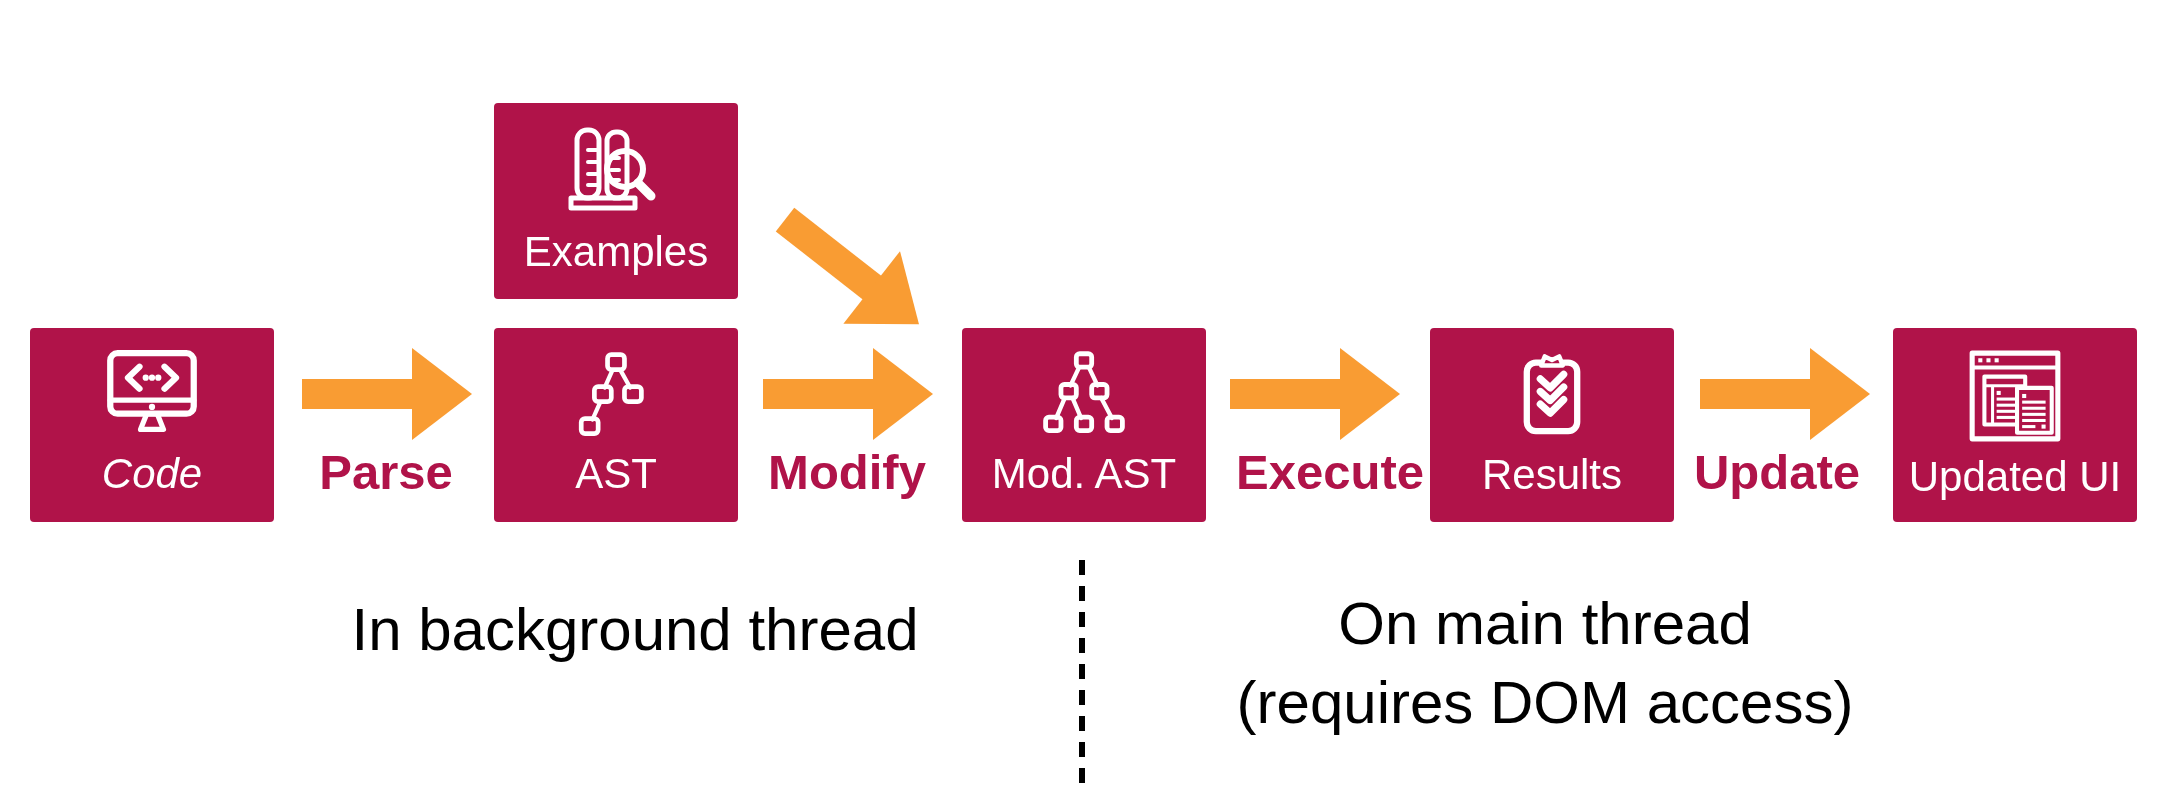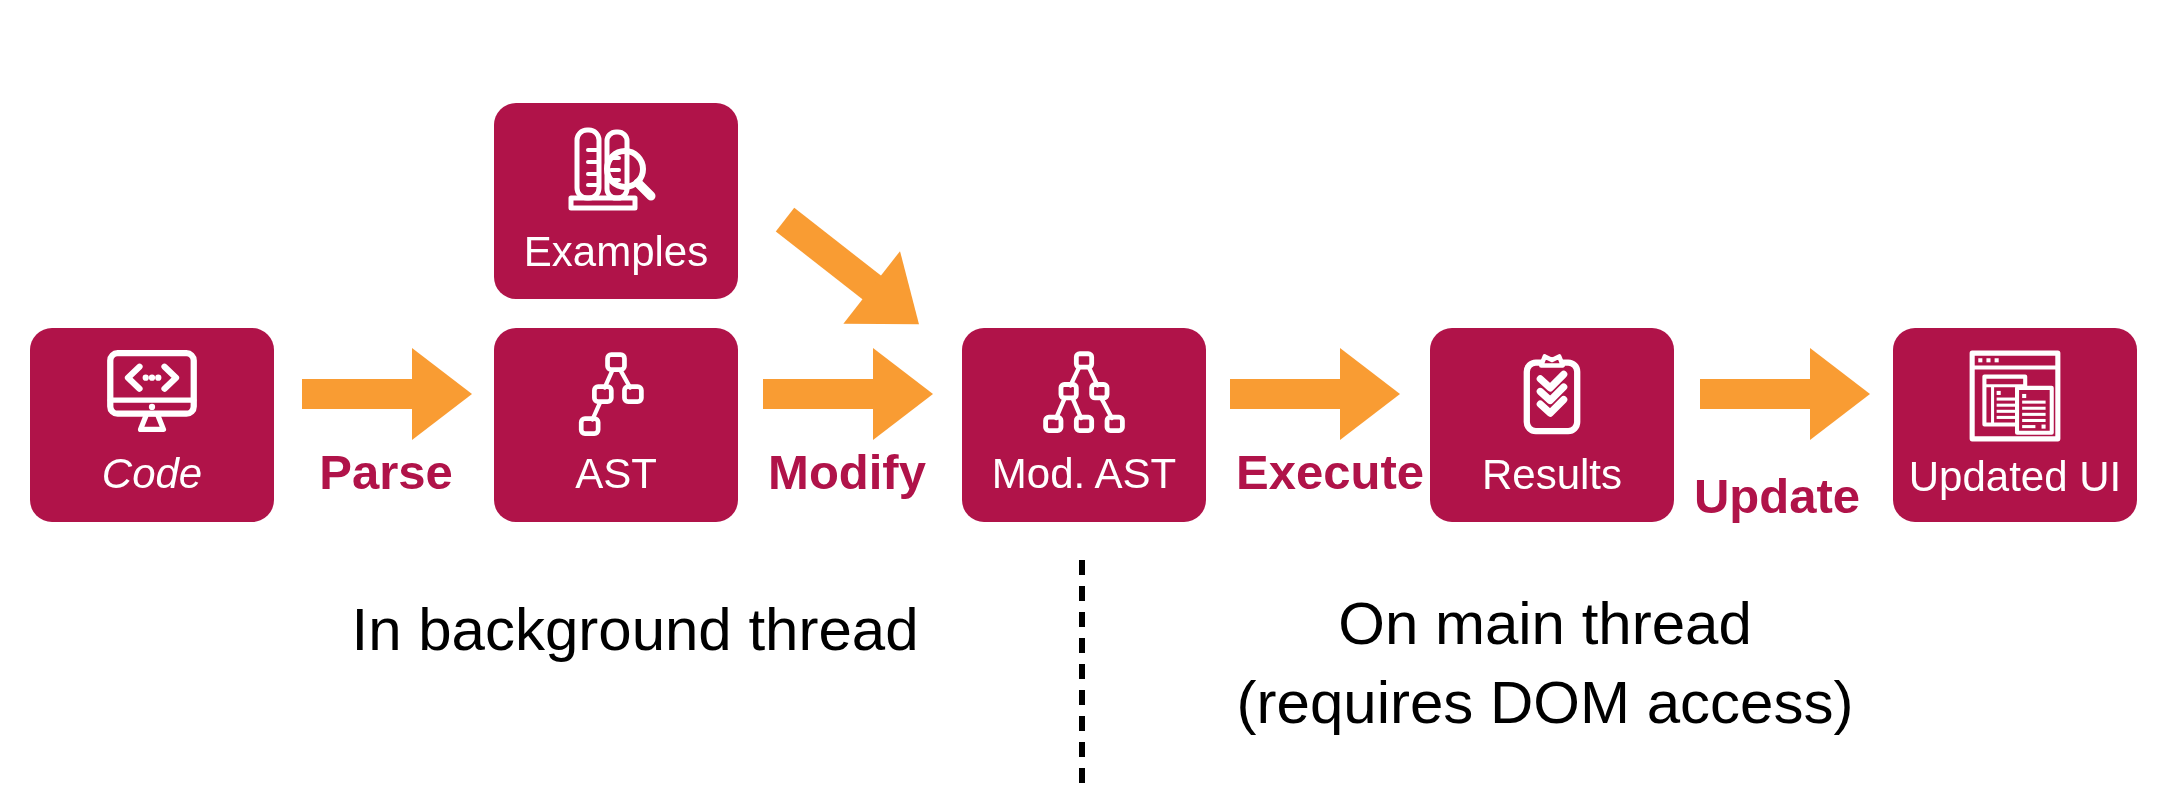--- a/index.html
+++ b/index.html
@@ -16,21 +16,21 @@
   .stage{
     position:relative;width:2167px;height:805px;background:var(--bg);overflow:hidden;
   }
   .title{
     position:absolute;left:72px;top:8px;
     font-size:53px;font-weight:700;letter-spacing:.5px;color:var(--text);
     white-space:nowrap;
   }
   .node{
     position:absolute;width:244px;height:194px;background:var(--box);
-    border-radius:22px;display:flex;flex-direction:column;align-items:center;
+    border-radius:4px;display:flex;flex-direction:column;align-items:center;
     justify-content:center;gap:8px;padding-bottom:6px;
   }
   .node svg{color:var(--icon);display:block;}
   .node-label{
     color:#fff;font-size:42px;line-height:1.05;white-space:nowrap;
   }
   .node-code{left:30px;top:328px;font-style:italic;}
   .node-examples{left:494px;top:103px;height:196px;}
   .node-ast{left:494px;top:328px;}
   .node-mod-ast{left:962px;top:328px;}
@@ -52,21 +52,21 @@
   .arrow-execute{left:1230px;top:348px;}
   .arrow-update{left:1700px;top:348px;}
   .arrow-diagonal{left:767px;top:226px;transform:rotate(38deg);}
   .edge-label{
     position:absolute;transform:translateX(-50%);
     font-size:49px;font-weight:700;color:var(--edge);white-space:nowrap;text-align:right;
   }
   .edge-label-parse{left:386px;top:444px;}
   .edge-label-modify{left:847px;top:444px;}
   .edge-label-execute{left:1330px;top:444px;}
-  .edge-label-update{left:1777px;top:468px;}
+  .edge-label-update{left:1777px;top:444px;}
   .region-label{
     position:absolute;transform:translateX(-50%);
     font-size:60px;color:var(--text);white-space:nowrap;line-height:1;
   }
   .region-bg{left:635px;top:600px;}
   .region-main-1{left:1545px;top:594px;}
   .region-main-2{left:1545px;top:673px;}
   .divider{
     position:absolute;left:1079px;top:560px;width:6px;height:232px;
     background:repeating-linear-gradient(to bottom,#000 0 15px,transparent 15px 26px);

